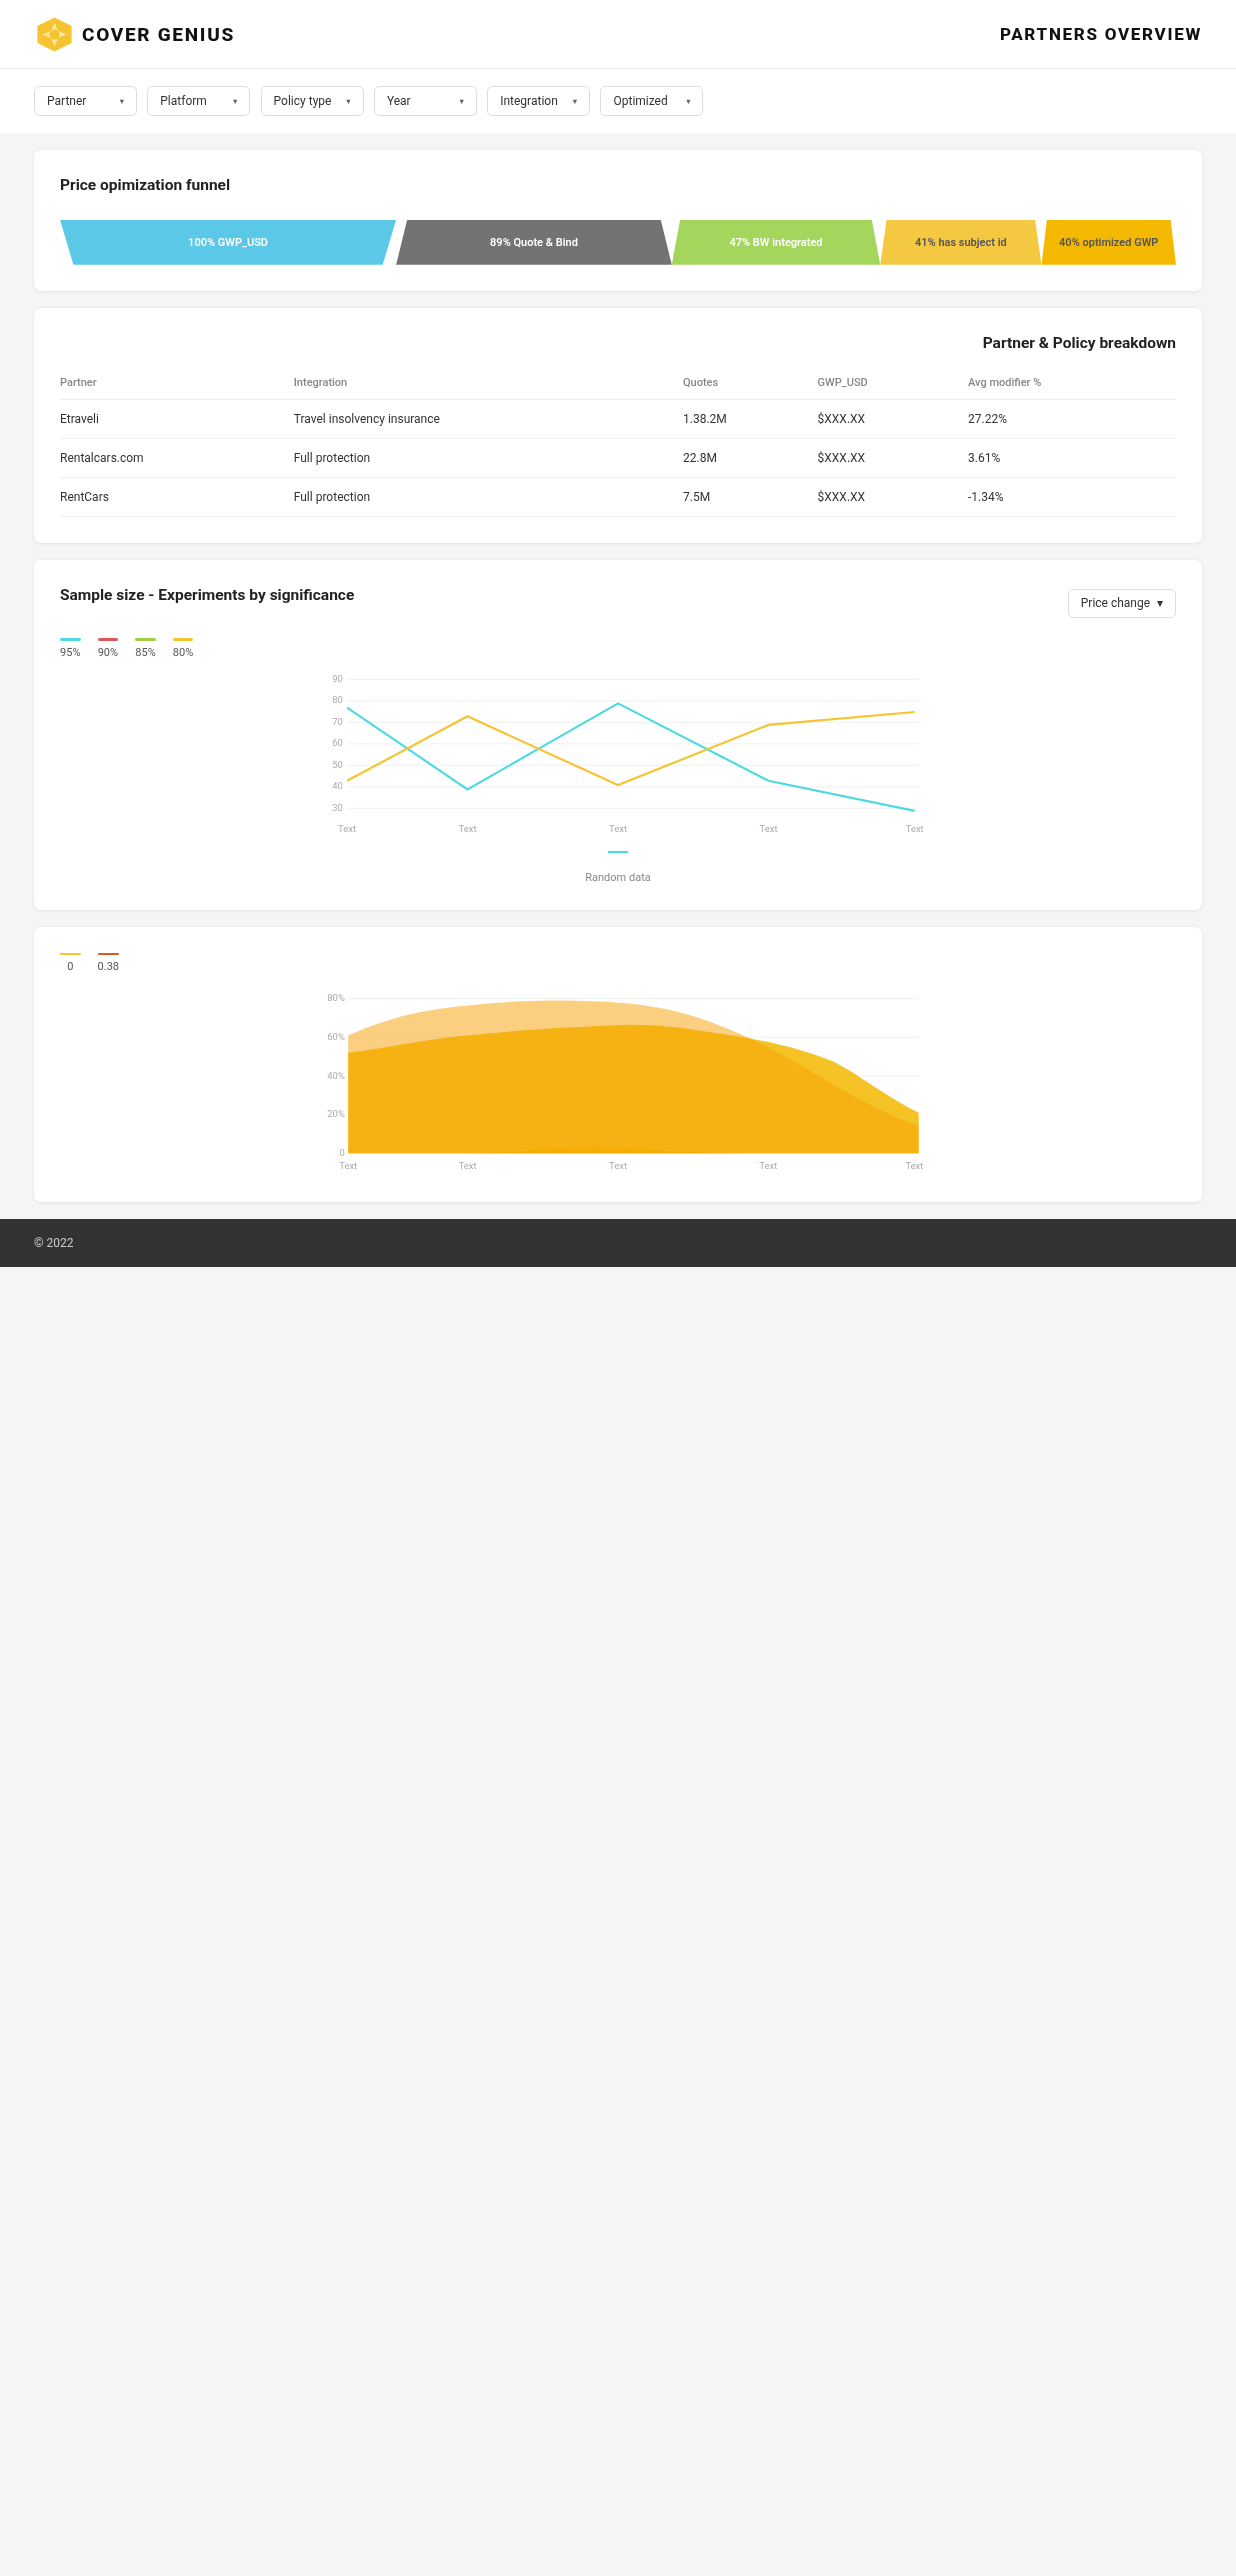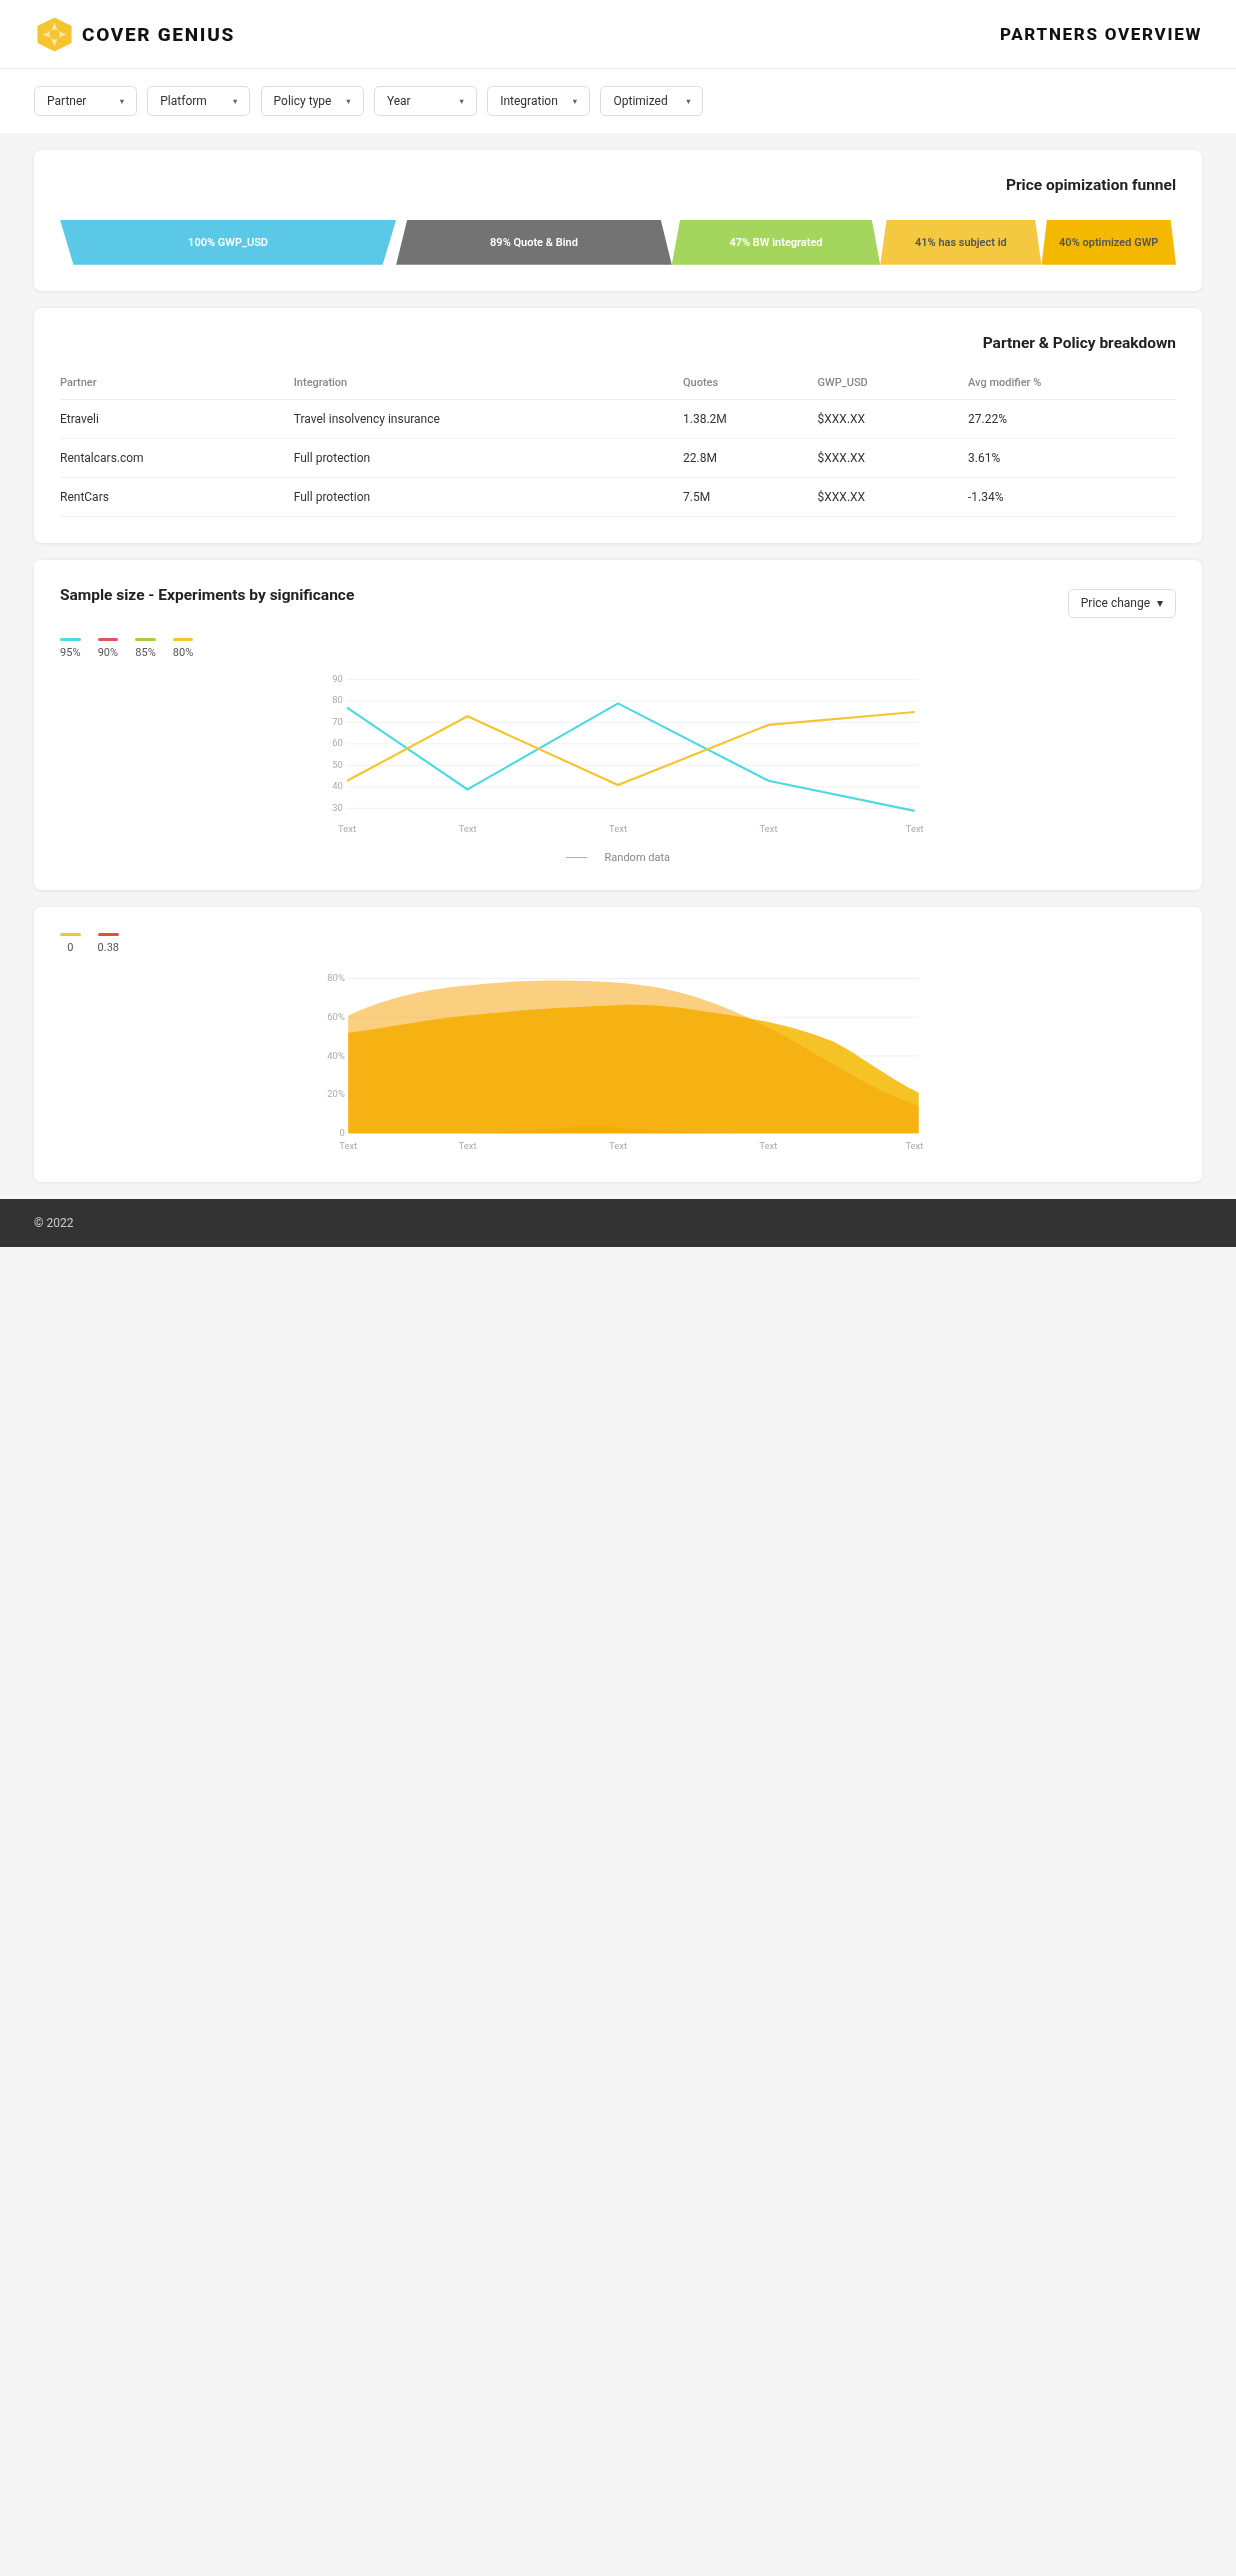--- a/index.html
+++ b/index.html
@@ -67,21 +67,21 @@
     .card {
       background: #fff;
       border-radius: 6.9px;
       margin: 17px 34px;
       padding: 26px;
       box-shadow: 0 0.9px 3.4px rgba(0,0,0,0.08);
     }
 
     
     .funnel-title {
-      text-align: right;
+      text-align: left;
       font-size: 15.5px;
       font-weight: 700;
       margin-bottom: 26px;
       color: #222;
     }
     .funnel-container {
       display: flex;
       flex-direction: row;
       align-items: center;
       gap: 0;
@@ -178,20 +178,21 @@
 
     .random-data-label {
       text-align: center;
       font-size: 11px;
       color: #888;
       margin-top: 6.9px;
       display: flex;
       align-items: center;
       justify-content: center;
       gap: 18px;
+      flex-direction: column;
     }
     .random-data-line {
       width: 20.6px;
       height: 1.7px;
       background: #4dd;
       display: inline-block;
     }
 
     
     .footer {

